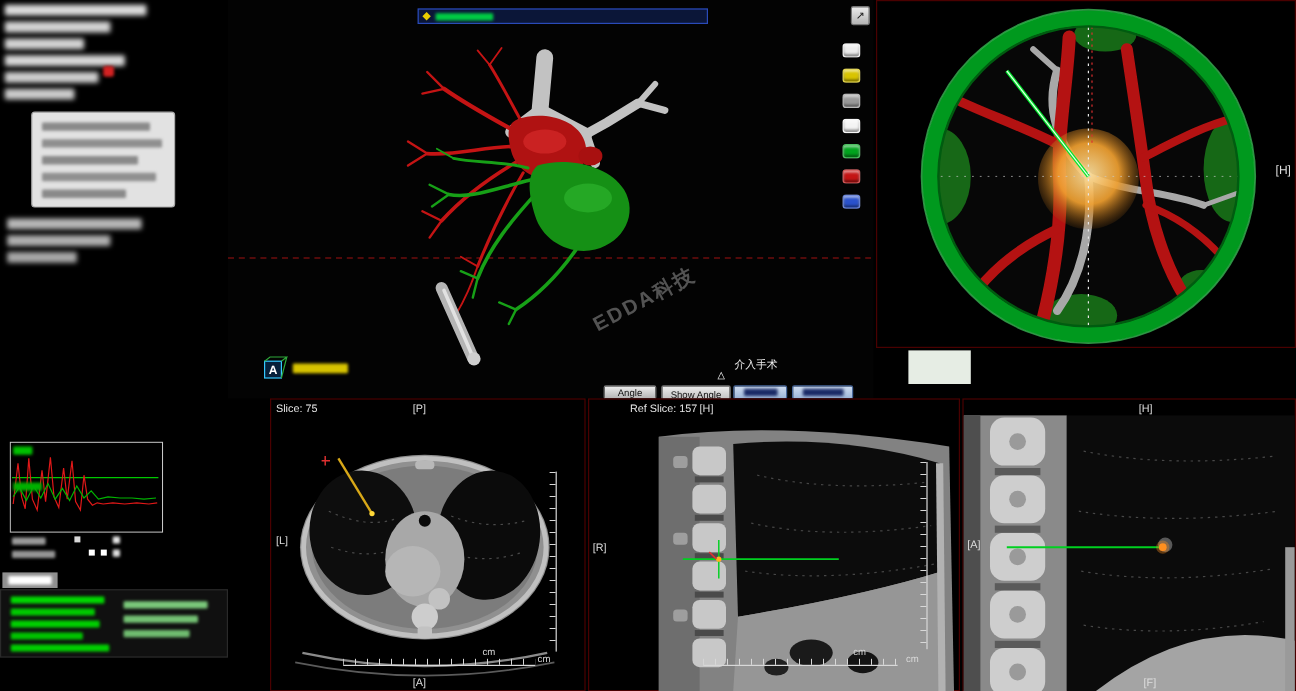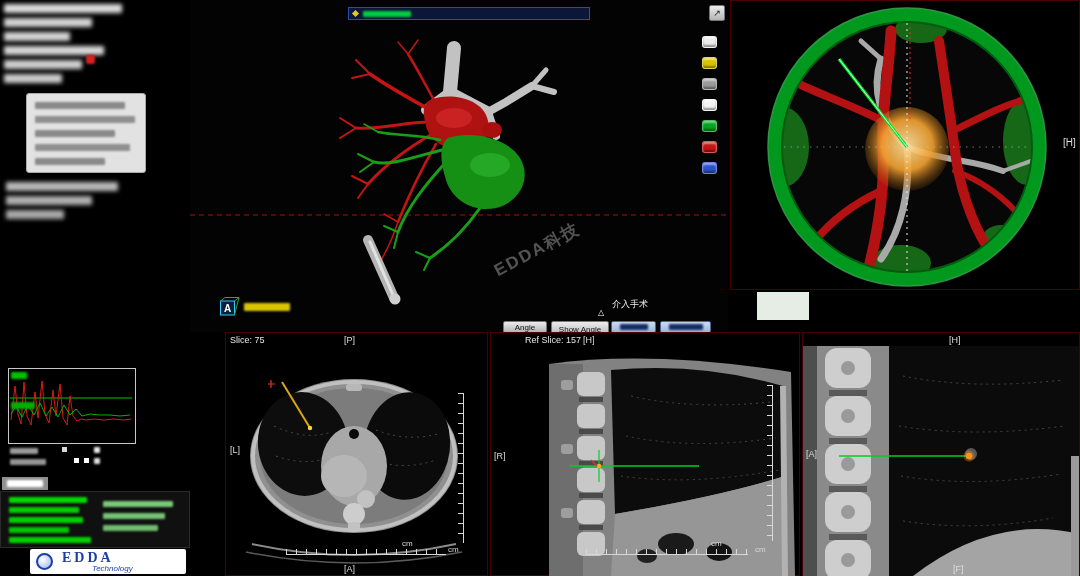--- a/index.html
+++ b/index.html
@@ -81,25 +81,20 @@
     <div class="blur1" style="position:absolute;left:8px;top:5px;width:78px;height:6px;background:#00d800;"></div>
     <div class="blur1" style="position:absolute;left:8px;top:15px;width:70px;height:6px;background:#00cc00;"></div>
     <div class="blur1" style="position:absolute;left:8px;top:25px;width:74px;height:6px;background:#00d000;"></div>
     <div class="blur1" style="position:absolute;left:8px;top:35px;width:60px;height:6px;background:#00c400;"></div>
     <div class="blur1" style="position:absolute;left:8px;top:45px;width:82px;height:6px;background:#00d000;"></div>
     <div class="blur1" style="position:absolute;left:102px;top:9px;width:70px;height:6px;background:#7ac87a;"></div>
     <div class="blur1" style="position:absolute;left:102px;top:21px;width:62px;height:6px;background:#74c274;"></div>
     <div class="blur1" style="position:absolute;left:102px;top:33px;width:55px;height:6px;background:#6fbc6f;"></div>
   </div>
 
-  <div class="abs" style="left:30px;top:549px;width:156px;height:25px;background:#fff;border-radius:2px;">
-    <div style="position:absolute;left:6px;top:4px;width:17px;height:17px;border-radius:50%;border:2px solid #1b3fa8;background:radial-gradient(circle at 35% 35%, #ffffff, #9ab4e8);"></div>
-    <div style="position:absolute;left:32px;top:1px;font-family:'Liberation Serif',serif;font-weight:bold;font-size:14px;color:#1b3fa8;letter-spacing:3px;">EDDA</div>
-    <div style="position:absolute;left:62px;top:15px;font-style:italic;font-size:8px;color:#1b3fa8;">Technology</div>
-  </div>
 </div>
 
 <div class="abs" style="left:190px;top:0;width:538px;height:332px;background:#030303;">
 
   <svg width="536" height="332" viewBox="0 0 536 332" style="position:absolute;left:0;top:0;">
 
     <line x1="0" y1="215" x2="536" y2="215" stroke="#b41414" stroke-width="1" stroke-dasharray="5 4" opacity="0.9"></line>
 
     <g stroke="#c2c2c2" stroke-linecap="round" fill="none">
       <path d="M264,48 L260,92" stroke-width="14"></path>

